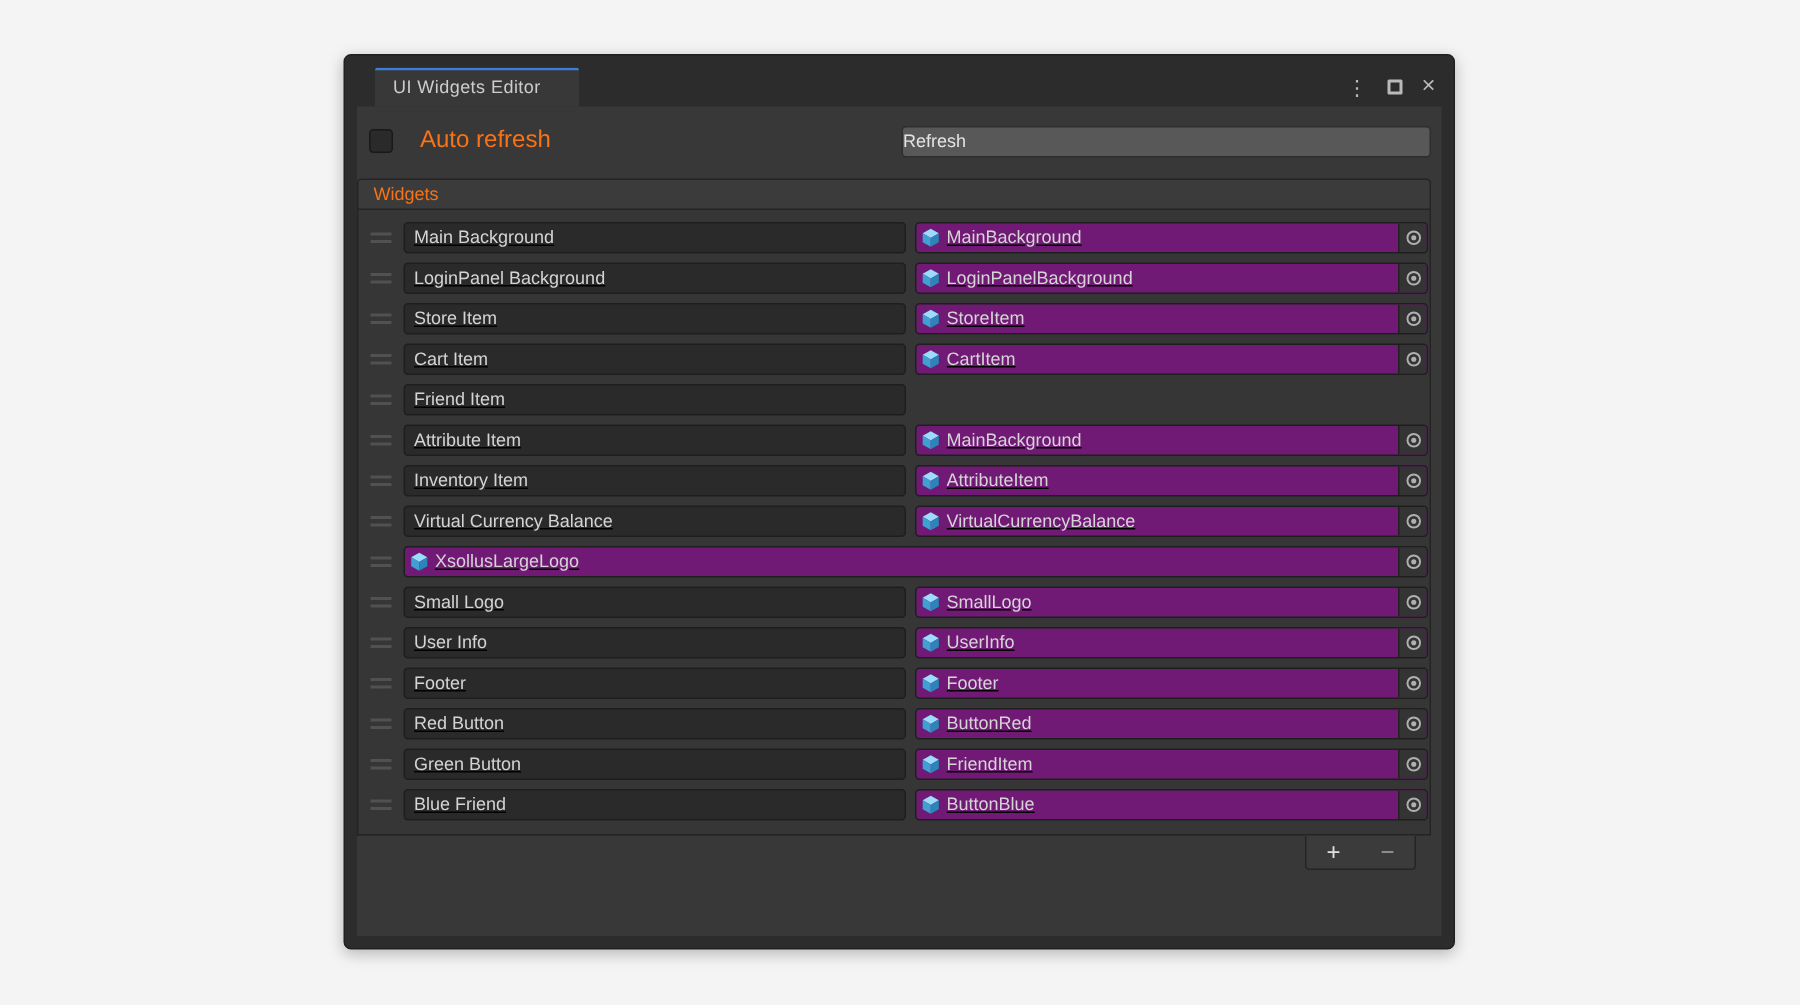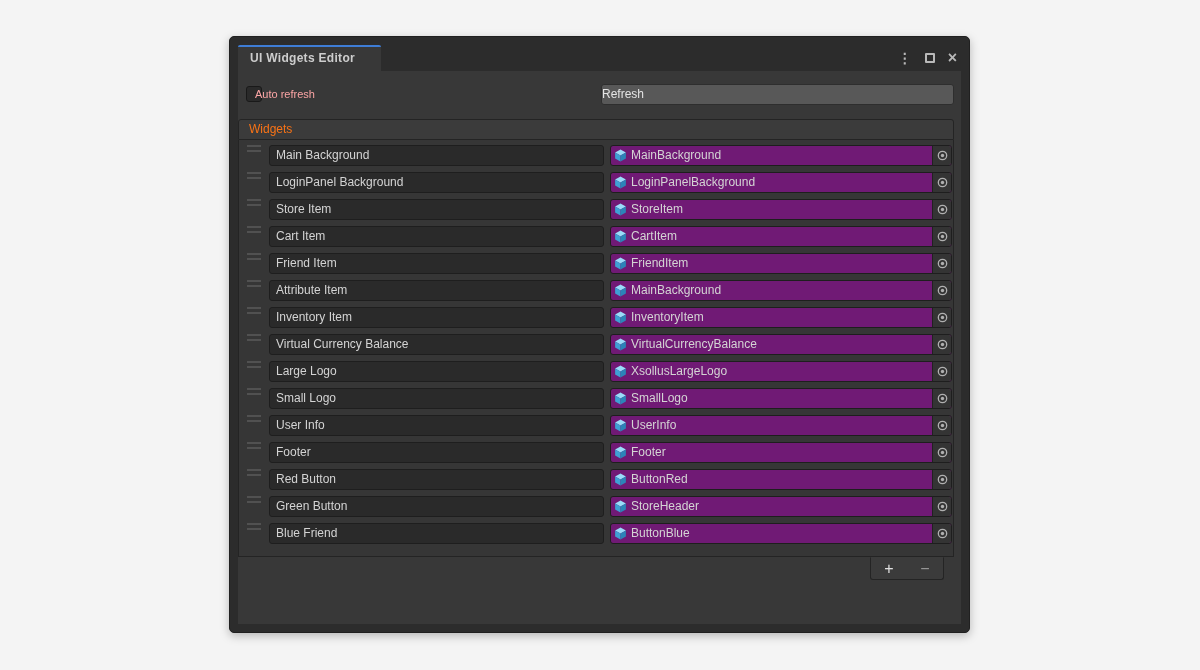--- a/index.html
+++ b/index.html
@@ -12,21 +12,21 @@
   }
 
   
   .ed-window{
     position:absolute; left:229px; top:36px; width:741px; height:597px;
     background:#2c2c2c; border:1px solid #202020; border-radius:5px;
     box-shadow:0 3px 10px rgba(0,0,0,0.25);
   }
 
   
-  .tabbar{ position:absolute; left:8px; top:8px; right:8px; height:26px; background:#2c2c2c;font-weight:bold; }
+  .tabbar{ position:absolute; left:20px; top:8px; right:8px; height:26px; background:#2c2c2c; }
   .tab{
     float:left; height:26px; background:#383838;
     border-top:2px solid #3e7dd6; border-radius:2px 2px 0 0;
     padding:0 26px 0 12px; line-height:23px;
     color:#cdcdcd; font-size:12px; letter-spacing:0.3px; cursor:default;
   }
   .win-controls{
     position:absolute; right:2px; top:0; height:26px;
     display:flex; align-items:center; gap:11px; color:#b9b9b9;
   }
@@ -36,40 +36,40 @@
 
   
   .content{ position:absolute; left:8px; top:34px; right:8px; bottom:8px; background:#383838; }
 
   
   .checkbox{
     position:absolute; left:8px; top:15px; width:16px; height:16px;
     background:#2a2a2a; border:1px solid #191919; border-radius:3px; cursor:pointer;
   }
   .checkbox-label{
-    position:absolute; left:17px; top:16px; font-size:11px; color:#fca5a5; line-height:14px;
+    position:absolute; left:42px; top:16px; font-size:16px; color:#f97316; line-height:14px;
   }
   .refresh-btn{
     position:absolute; left:363px; top:13px; width:353px; height:21px;
     background:#585858; border:1px solid #2e2e2e; border-radius:3px;
     color:#e4e4e4; font-size:12px; line-height:19px; cursor:pointer;
   }
 
   
   .widgets-list{ position:absolute; left:0; top:48px; width:716px; }
   .list-header{
     height:21px; background:#3b3b3b; border:1px solid #242424;
     border-radius:3px 3px 0 0; color:#f97316; font-size:12px;
     line-height:19px; padding-left:10px;
   }
   .list-body{
     border:1px solid #242424; border-top:none; background:#363636;
     padding:5px 0 6px 0;
   }
-  .lrow{ height:27px; display:flex; align-items:flex-start; padding:0 1px 0 6px; }
+  .lrow{ height:27px; display:flex; align-items:center; padding:0 1px 0 6px;text-decoration:underline; }
   .handle{
     width:14px; height:7px; margin:0 8px 0 2px;
     border-top:2px solid #515151; border-bottom:2px solid #515151; cursor:grab;
   }
   .name-field{
     width:335px; height:21px; margin-right:6px;
     background:#2a2a2a; border:1px solid #1e1e1e; border-radius:3px;
     color:#d4d4d4; font-size:12px; line-height:19px; padding:0 6px;
     overflow:hidden; white-space:nowrap; cursor:text;
   }
@@ -196,189 +196,174 @@
         <svg width="11" height="11" viewBox="0 0 11 11" xmlns="http://www.w3.org/2000/svg">
           <circle cx="5.5" cy="5.5" r="4.2" fill="none" stroke="#b0b0b0" stroke-width="1.3"></circle>
           <circle cx="5.5" cy="5.5" r="1.7" fill="#b0b0b0"></circle>
         </svg>
       </span>
     </div>
   </div>
           <div class="lrow">
     <div class="handle"></div>
     <div class="name-field">Friend Item</div>
+  </div>
+          <div class="lrow">
+    <div class="handle"></div>
+    <div class="name-field">Attribute Item</div>
+    <div class="obj-field">
+      <svg class="cube" viewBox="0 0 14 14" xmlns="http://www.w3.org/2000/svg">
+        <polygon points="7,0.5 12.8,3.8 7,7.1 1.2,3.8" fill="#9adcf9"></polygon>
+        <polygon points="1.2,3.8 7,7.1 7,13.5 1.2,10.2" fill="#3fa0d4"></polygon>
+        <polygon points="12.8,3.8 7,7.1 7,13.5 12.8,10.2" fill="#2c84b8"></polygon>
+      </svg>
+      <span class="obj-name">MainBackground</span>
+      <span class="picker">
+        <svg width="11" height="11" viewBox="0 0 11 11" xmlns="http://www.w3.org/2000/svg">
+          <circle cx="5.5" cy="5.5" r="4.2" fill="none" stroke="#b0b0b0" stroke-width="1.3"></circle>
+          <circle cx="5.5" cy="5.5" r="1.7" fill="#b0b0b0"></circle>
+        </svg>
+      </span>
+    </div>
+  </div>
+          <div class="lrow">
+    <div class="handle"></div>
+    <div class="name-field">Inventory Item</div>
+    <div class="obj-field">
+      <svg class="cube" viewBox="0 0 14 14" xmlns="http://www.w3.org/2000/svg">
+        <polygon points="7,0.5 12.8,3.8 7,7.1 1.2,3.8" fill="#9adcf9"></polygon>
+        <polygon points="1.2,3.8 7,7.1 7,13.5 1.2,10.2" fill="#3fa0d4"></polygon>
+        <polygon points="12.8,3.8 7,7.1 7,13.5 12.8,10.2" fill="#2c84b8"></polygon>
+      </svg>
+      <span class="obj-name">AttributeItem</span>
+      <span class="picker">
+        <svg width="11" height="11" viewBox="0 0 11 11" xmlns="http://www.w3.org/2000/svg">
+          <circle cx="5.5" cy="5.5" r="4.2" fill="none" stroke="#b0b0b0" stroke-width="1.3"></circle>
+          <circle cx="5.5" cy="5.5" r="1.7" fill="#b0b0b0"></circle>
+        </svg>
+      </span>
+    </div>
+  </div>
+          <div class="lrow">
+    <div class="handle"></div>
+    <div class="name-field">Virtual Currency Balance</div>
+    <div class="obj-field">
+      <svg class="cube" viewBox="0 0 14 14" xmlns="http://www.w3.org/2000/svg">
+        <polygon points="7,0.5 12.8,3.8 7,7.1 1.2,3.8" fill="#9adcf9"></polygon>
+        <polygon points="1.2,3.8 7,7.1 7,13.5 1.2,10.2" fill="#3fa0d4"></polygon>
+        <polygon points="12.8,3.8 7,7.1 7,13.5 12.8,10.2" fill="#2c84b8"></polygon>
+      </svg>
+      <span class="obj-name">VirtualCurrencyBalance</span>
+      <span class="picker">
+        <svg width="11" height="11" viewBox="0 0 11 11" xmlns="http://www.w3.org/2000/svg">
+          <circle cx="5.5" cy="5.5" r="4.2" fill="none" stroke="#b0b0b0" stroke-width="1.3"></circle>
+          <circle cx="5.5" cy="5.5" r="1.7" fill="#b0b0b0"></circle>
+        </svg>
+      </span>
+    </div>
+  </div>
+          <div class="lrow">
+    <div class="handle"></div>
+    <div class="obj-field">
+      <svg class="cube" viewBox="0 0 14 14" xmlns="http://www.w3.org/2000/svg">
+        <polygon points="7,0.5 12.8,3.8 7,7.1 1.2,3.8" fill="#9adcf9"></polygon>
+        <polygon points="1.2,3.8 7,7.1 7,13.5 1.2,10.2" fill="#3fa0d4"></polygon>
+        <polygon points="12.8,3.8 7,7.1 7,13.5 12.8,10.2" fill="#2c84b8"></polygon>
+      </svg>
+      <span class="obj-name">XsollusLargeLogo</span>
+      <span class="picker">
+        <svg width="11" height="11" viewBox="0 0 11 11" xmlns="http://www.w3.org/2000/svg">
+          <circle cx="5.5" cy="5.5" r="4.2" fill="none" stroke="#b0b0b0" stroke-width="1.3"></circle>
+          <circle cx="5.5" cy="5.5" r="1.7" fill="#b0b0b0"></circle>
+        </svg>
+      </span>
+    </div>
+  </div>
+          <div class="lrow">
+    <div class="handle"></div>
+    <div class="name-field">Small Logo</div>
+    <div class="obj-field">
+      <svg class="cube" viewBox="0 0 14 14" xmlns="http://www.w3.org/2000/svg">
+        <polygon points="7,0.5 12.8,3.8 7,7.1 1.2,3.8" fill="#9adcf9"></polygon>
+        <polygon points="1.2,3.8 7,7.1 7,13.5 1.2,10.2" fill="#3fa0d4"></polygon>
+        <polygon points="12.8,3.8 7,7.1 7,13.5 12.8,10.2" fill="#2c84b8"></polygon>
+      </svg>
+      <span class="obj-name">SmallLogo</span>
+      <span class="picker">
+        <svg width="11" height="11" viewBox="0 0 11 11" xmlns="http://www.w3.org/2000/svg">
+          <circle cx="5.5" cy="5.5" r="4.2" fill="none" stroke="#b0b0b0" stroke-width="1.3"></circle>
+          <circle cx="5.5" cy="5.5" r="1.7" fill="#b0b0b0"></circle>
+        </svg>
+      </span>
+    </div>
+  </div>
+          <div class="lrow">
+    <div class="handle"></div>
+    <div class="name-field">User Info</div>
+    <div class="obj-field">
+      <svg class="cube" viewBox="0 0 14 14" xmlns="http://www.w3.org/2000/svg">
+        <polygon points="7,0.5 12.8,3.8 7,7.1 1.2,3.8" fill="#9adcf9"></polygon>
+        <polygon points="1.2,3.8 7,7.1 7,13.5 1.2,10.2" fill="#3fa0d4"></polygon>
+        <polygon points="12.8,3.8 7,7.1 7,13.5 12.8,10.2" fill="#2c84b8"></polygon>
+      </svg>
+      <span class="obj-name">UserInfo</span>
+      <span class="picker">
+        <svg width="11" height="11" viewBox="0 0 11 11" xmlns="http://www.w3.org/2000/svg">
+          <circle cx="5.5" cy="5.5" r="4.2" fill="none" stroke="#b0b0b0" stroke-width="1.3"></circle>
+          <circle cx="5.5" cy="5.5" r="1.7" fill="#b0b0b0"></circle>
+        </svg>
+      </span>
+    </div>
+  </div>
+          <div class="lrow">
+    <div class="handle"></div>
+    <div class="name-field">Footer</div>
+    <div class="obj-field">
+      <svg class="cube" viewBox="0 0 14 14" xmlns="http://www.w3.org/2000/svg">
+        <polygon points="7,0.5 12.8,3.8 7,7.1 1.2,3.8" fill="#9adcf9"></polygon>
+        <polygon points="1.2,3.8 7,7.1 7,13.5 1.2,10.2" fill="#3fa0d4"></polygon>
+        <polygon points="12.8,3.8 7,7.1 7,13.5 12.8,10.2" fill="#2c84b8"></polygon>
+      </svg>
+      <span class="obj-name">Footer</span>
+      <span class="picker">
+        <svg width="11" height="11" viewBox="0 0 11 11" xmlns="http://www.w3.org/2000/svg">
+          <circle cx="5.5" cy="5.5" r="4.2" fill="none" stroke="#b0b0b0" stroke-width="1.3"></circle>
+          <circle cx="5.5" cy="5.5" r="1.7" fill="#b0b0b0"></circle>
+        </svg>
+      </span>
+    </div>
+  </div>
+          <div class="lrow">
+    <div class="handle"></div>
+    <div class="name-field">Red Button</div>
+    <div class="obj-field">
+      <svg class="cube" viewBox="0 0 14 14" xmlns="http://www.w3.org/2000/svg">
+        <polygon points="7,0.5 12.8,3.8 7,7.1 1.2,3.8" fill="#9adcf9"></polygon>
+        <polygon points="1.2,3.8 7,7.1 7,13.5 1.2,10.2" fill="#3fa0d4"></polygon>
+        <polygon points="12.8,3.8 7,7.1 7,13.5 12.8,10.2" fill="#2c84b8"></polygon>
+      </svg>
+      <span class="obj-name">ButtonRed</span>
+      <span class="picker">
+        <svg width="11" height="11" viewBox="0 0 11 11" xmlns="http://www.w3.org/2000/svg">
+          <circle cx="5.5" cy="5.5" r="4.2" fill="none" stroke="#b0b0b0" stroke-width="1.3"></circle>
+          <circle cx="5.5" cy="5.5" r="1.7" fill="#b0b0b0"></circle>
+        </svg>
+      </span>
+    </div>
+  </div>
+          <div class="lrow">
+    <div class="handle"></div>
+    <div class="name-field">Green Button</div>
     <div class="obj-field">
       <svg class="cube" viewBox="0 0 14 14" xmlns="http://www.w3.org/2000/svg">
         <polygon points="7,0.5 12.8,3.8 7,7.1 1.2,3.8" fill="#9adcf9"></polygon>
         <polygon points="1.2,3.8 7,7.1 7,13.5 1.2,10.2" fill="#3fa0d4"></polygon>
         <polygon points="12.8,3.8 7,7.1 7,13.5 12.8,10.2" fill="#2c84b8"></polygon>
       </svg>
       <span class="obj-name">FriendItem</span>
-      <span class="picker">
-        <svg width="11" height="11" viewBox="0 0 11 11" xmlns="http://www.w3.org/2000/svg">
-          <circle cx="5.5" cy="5.5" r="4.2" fill="none" stroke="#b0b0b0" stroke-width="1.3"></circle>
-          <circle cx="5.5" cy="5.5" r="1.7" fill="#b0b0b0"></circle>
-        </svg>
-      </span>
-    </div>
-  </div>
-          <div class="lrow">
-    <div class="handle"></div>
-    <div class="name-field">Attribute Item</div>
-    <div class="obj-field">
-      <svg class="cube" viewBox="0 0 14 14" xmlns="http://www.w3.org/2000/svg">
-        <polygon points="7,0.5 12.8,3.8 7,7.1 1.2,3.8" fill="#9adcf9"></polygon>
-        <polygon points="1.2,3.8 7,7.1 7,13.5 1.2,10.2" fill="#3fa0d4"></polygon>
-        <polygon points="12.8,3.8 7,7.1 7,13.5 12.8,10.2" fill="#2c84b8"></polygon>
-      </svg>
-      <span class="obj-name">MainBackground</span>
-      <span class="picker">
-        <svg width="11" height="11" viewBox="0 0 11 11" xmlns="http://www.w3.org/2000/svg">
-          <circle cx="5.5" cy="5.5" r="4.2" fill="none" stroke="#b0b0b0" stroke-width="1.3"></circle>
-          <circle cx="5.5" cy="5.5" r="1.7" fill="#b0b0b0"></circle>
-        </svg>
-      </span>
-    </div>
-  </div>
-          <div class="lrow">
-    <div class="handle"></div>
-    <div class="name-field">Inventory Item</div>
-    <div class="obj-field">
-      <svg class="cube" viewBox="0 0 14 14" xmlns="http://www.w3.org/2000/svg">
-        <polygon points="7,0.5 12.8,3.8 7,7.1 1.2,3.8" fill="#9adcf9"></polygon>
-        <polygon points="1.2,3.8 7,7.1 7,13.5 1.2,10.2" fill="#3fa0d4"></polygon>
-        <polygon points="12.8,3.8 7,7.1 7,13.5 12.8,10.2" fill="#2c84b8"></polygon>
-      </svg>
-      <span class="obj-name">InventoryItem</span>
-      <span class="picker">
-        <svg width="11" height="11" viewBox="0 0 11 11" xmlns="http://www.w3.org/2000/svg">
-          <circle cx="5.5" cy="5.5" r="4.2" fill="none" stroke="#b0b0b0" stroke-width="1.3"></circle>
-          <circle cx="5.5" cy="5.5" r="1.7" fill="#b0b0b0"></circle>
-        </svg>
-      </span>
-    </div>
-  </div>
-          <div class="lrow">
-    <div class="handle"></div>
-    <div class="name-field">Virtual Currency Balance</div>
-    <div class="obj-field">
-      <svg class="cube" viewBox="0 0 14 14" xmlns="http://www.w3.org/2000/svg">
-        <polygon points="7,0.5 12.8,3.8 7,7.1 1.2,3.8" fill="#9adcf9"></polygon>
-        <polygon points="1.2,3.8 7,7.1 7,13.5 1.2,10.2" fill="#3fa0d4"></polygon>
-        <polygon points="12.8,3.8 7,7.1 7,13.5 12.8,10.2" fill="#2c84b8"></polygon>
-      </svg>
-      <span class="obj-name">VirtualCurrencyBalance</span>
-      <span class="picker">
-        <svg width="11" height="11" viewBox="0 0 11 11" xmlns="http://www.w3.org/2000/svg">
-          <circle cx="5.5" cy="5.5" r="4.2" fill="none" stroke="#b0b0b0" stroke-width="1.3"></circle>
-          <circle cx="5.5" cy="5.5" r="1.7" fill="#b0b0b0"></circle>
-        </svg>
-      </span>
-    </div>
-  </div>
-          <div class="lrow">
-    <div class="handle"></div>
-    <div class="name-field">Large Logo</div>
-    <div class="obj-field">
-      <svg class="cube" viewBox="0 0 14 14" xmlns="http://www.w3.org/2000/svg">
-        <polygon points="7,0.5 12.8,3.8 7,7.1 1.2,3.8" fill="#9adcf9"></polygon>
-        <polygon points="1.2,3.8 7,7.1 7,13.5 1.2,10.2" fill="#3fa0d4"></polygon>
-        <polygon points="12.8,3.8 7,7.1 7,13.5 12.8,10.2" fill="#2c84b8"></polygon>
-      </svg>
-      <span class="obj-name">XsollusLargeLogo</span>
-      <span class="picker">
-        <svg width="11" height="11" viewBox="0 0 11 11" xmlns="http://www.w3.org/2000/svg">
-          <circle cx="5.5" cy="5.5" r="4.2" fill="none" stroke="#b0b0b0" stroke-width="1.3"></circle>
-          <circle cx="5.5" cy="5.5" r="1.7" fill="#b0b0b0"></circle>
-        </svg>
-      </span>
-    </div>
-  </div>
-          <div class="lrow">
-    <div class="handle"></div>
-    <div class="name-field">Small Logo</div>
-    <div class="obj-field">
-      <svg class="cube" viewBox="0 0 14 14" xmlns="http://www.w3.org/2000/svg">
-        <polygon points="7,0.5 12.8,3.8 7,7.1 1.2,3.8" fill="#9adcf9"></polygon>
-        <polygon points="1.2,3.8 7,7.1 7,13.5 1.2,10.2" fill="#3fa0d4"></polygon>
-        <polygon points="12.8,3.8 7,7.1 7,13.5 12.8,10.2" fill="#2c84b8"></polygon>
-      </svg>
-      <span class="obj-name">SmallLogo</span>
-      <span class="picker">
-        <svg width="11" height="11" viewBox="0 0 11 11" xmlns="http://www.w3.org/2000/svg">
-          <circle cx="5.5" cy="5.5" r="4.2" fill="none" stroke="#b0b0b0" stroke-width="1.3"></circle>
-          <circle cx="5.5" cy="5.5" r="1.7" fill="#b0b0b0"></circle>
-        </svg>
-      </span>
-    </div>
-  </div>
-          <div class="lrow">
-    <div class="handle"></div>
-    <div class="name-field">User Info</div>
-    <div class="obj-field">
-      <svg class="cube" viewBox="0 0 14 14" xmlns="http://www.w3.org/2000/svg">
-        <polygon points="7,0.5 12.8,3.8 7,7.1 1.2,3.8" fill="#9adcf9"></polygon>
-        <polygon points="1.2,3.8 7,7.1 7,13.5 1.2,10.2" fill="#3fa0d4"></polygon>
-        <polygon points="12.8,3.8 7,7.1 7,13.5 12.8,10.2" fill="#2c84b8"></polygon>
-      </svg>
-      <span class="obj-name">UserInfo</span>
-      <span class="picker">
-        <svg width="11" height="11" viewBox="0 0 11 11" xmlns="http://www.w3.org/2000/svg">
-          <circle cx="5.5" cy="5.5" r="4.2" fill="none" stroke="#b0b0b0" stroke-width="1.3"></circle>
-          <circle cx="5.5" cy="5.5" r="1.7" fill="#b0b0b0"></circle>
-        </svg>
-      </span>
-    </div>
-  </div>
-          <div class="lrow">
-    <div class="handle"></div>
-    <div class="name-field">Footer</div>
-    <div class="obj-field">
-      <svg class="cube" viewBox="0 0 14 14" xmlns="http://www.w3.org/2000/svg">
-        <polygon points="7,0.5 12.8,3.8 7,7.1 1.2,3.8" fill="#9adcf9"></polygon>
-        <polygon points="1.2,3.8 7,7.1 7,13.5 1.2,10.2" fill="#3fa0d4"></polygon>
-        <polygon points="12.8,3.8 7,7.1 7,13.5 12.8,10.2" fill="#2c84b8"></polygon>
-      </svg>
-      <span class="obj-name">Footer</span>
-      <span class="picker">
-        <svg width="11" height="11" viewBox="0 0 11 11" xmlns="http://www.w3.org/2000/svg">
-          <circle cx="5.5" cy="5.5" r="4.2" fill="none" stroke="#b0b0b0" stroke-width="1.3"></circle>
-          <circle cx="5.5" cy="5.5" r="1.7" fill="#b0b0b0"></circle>
-        </svg>
-      </span>
-    </div>
-  </div>
-          <div class="lrow">
-    <div class="handle"></div>
-    <div class="name-field">Red Button</div>
-    <div class="obj-field">
-      <svg class="cube" viewBox="0 0 14 14" xmlns="http://www.w3.org/2000/svg">
-        <polygon points="7,0.5 12.8,3.8 7,7.1 1.2,3.8" fill="#9adcf9"></polygon>
-        <polygon points="1.2,3.8 7,7.1 7,13.5 1.2,10.2" fill="#3fa0d4"></polygon>
-        <polygon points="12.8,3.8 7,7.1 7,13.5 12.8,10.2" fill="#2c84b8"></polygon>
-      </svg>
-      <span class="obj-name">ButtonRed</span>
-      <span class="picker">
-        <svg width="11" height="11" viewBox="0 0 11 11" xmlns="http://www.w3.org/2000/svg">
-          <circle cx="5.5" cy="5.5" r="4.2" fill="none" stroke="#b0b0b0" stroke-width="1.3"></circle>
-          <circle cx="5.5" cy="5.5" r="1.7" fill="#b0b0b0"></circle>
-        </svg>
-      </span>
-    </div>
-  </div>
-          <div class="lrow">
-    <div class="handle"></div>
-    <div class="name-field">Green Button</div>
-    <div class="obj-field">
-      <svg class="cube" viewBox="0 0 14 14" xmlns="http://www.w3.org/2000/svg">
-        <polygon points="7,0.5 12.8,3.8 7,7.1 1.2,3.8" fill="#9adcf9"></polygon>
-        <polygon points="1.2,3.8 7,7.1 7,13.5 1.2,10.2" fill="#3fa0d4"></polygon>
-        <polygon points="12.8,3.8 7,7.1 7,13.5 12.8,10.2" fill="#2c84b8"></polygon>
-      </svg>
-      <span class="obj-name">StoreHeader</span>
       <span class="picker">
         <svg width="11" height="11" viewBox="0 0 11 11" xmlns="http://www.w3.org/2000/svg">
           <circle cx="5.5" cy="5.5" r="4.2" fill="none" stroke="#b0b0b0" stroke-width="1.3"></circle>
           <circle cx="5.5" cy="5.5" r="1.7" fill="#b0b0b0"></circle>
         </svg>
       </span>
     </div>
   </div>
           <div class="lrow">
     <div class="handle"></div>

